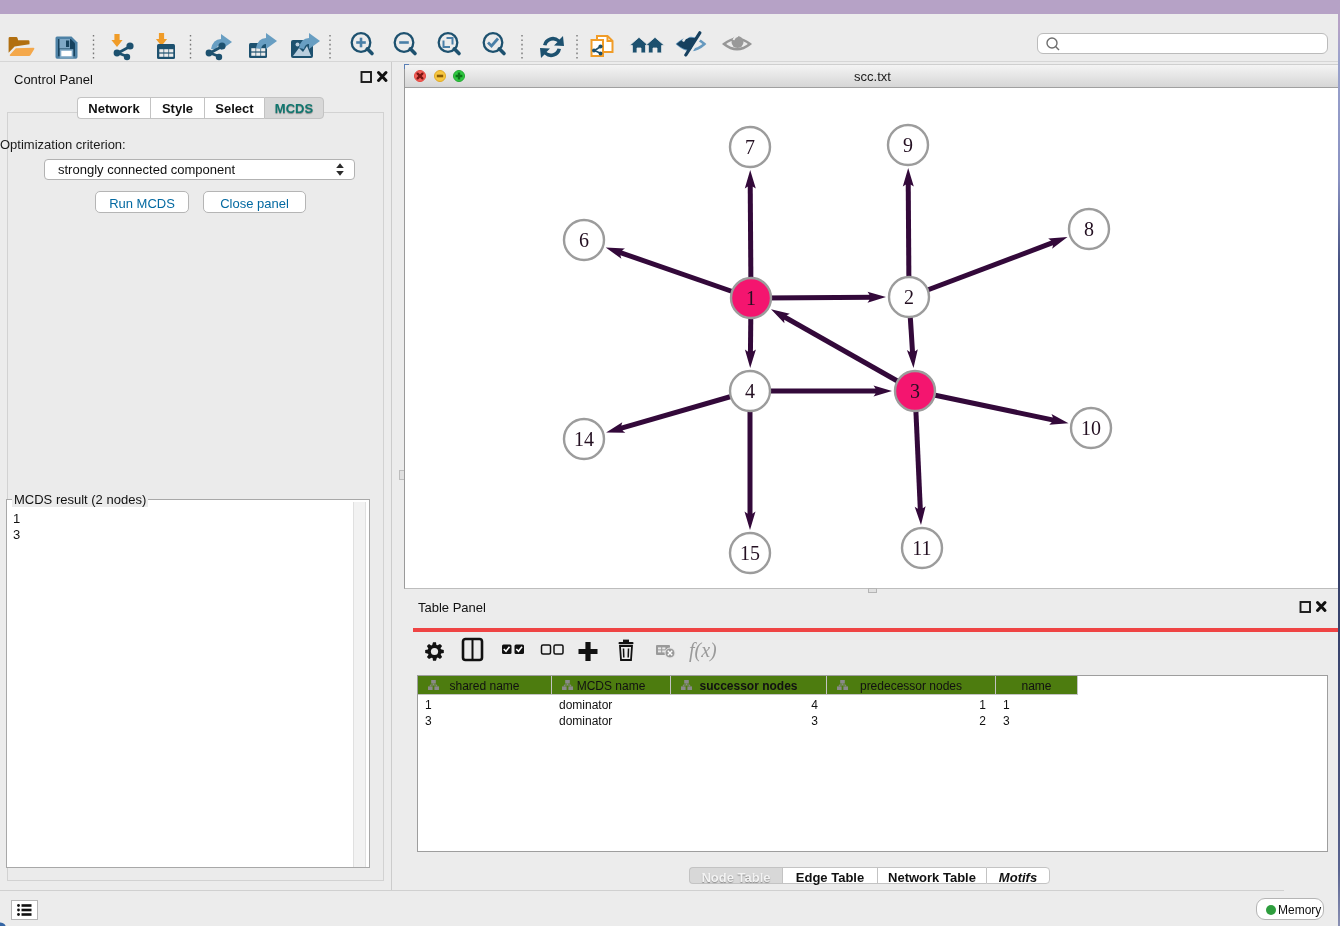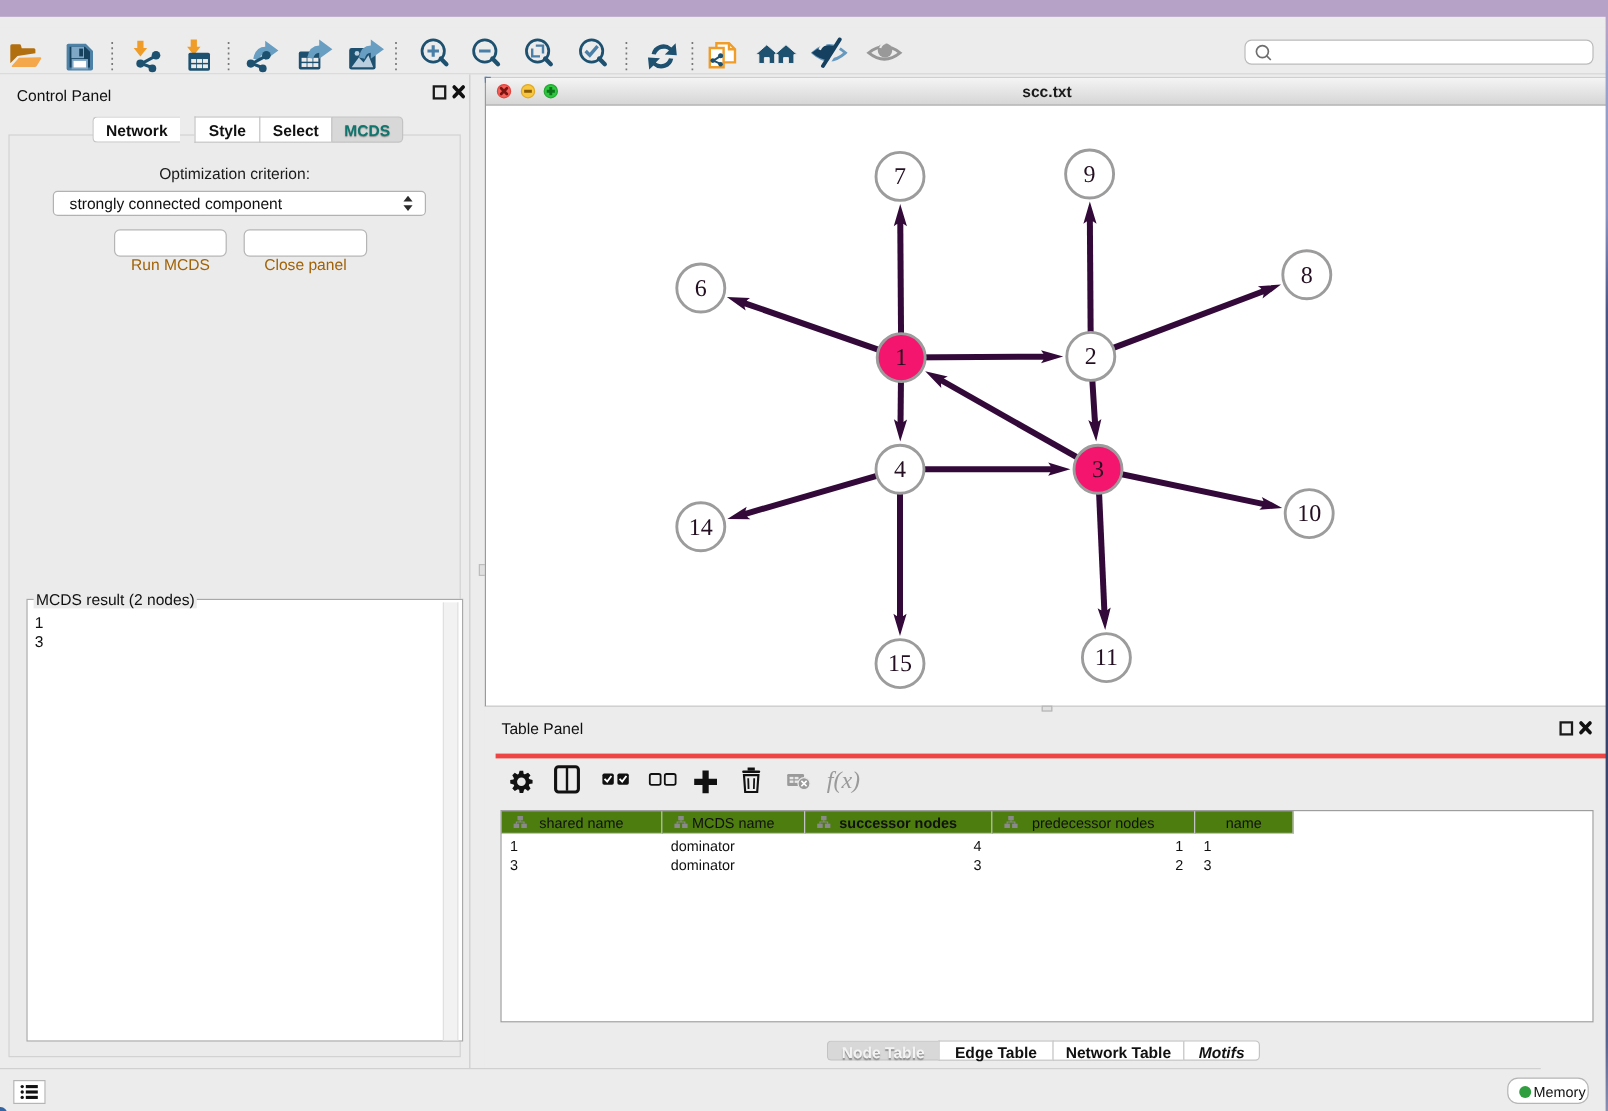--- a/index.html
+++ b/index.html
@@ -31,44 +31,44 @@
 .panel-icons { position:absolute; top:7px; }
 #tp .panel-icons { top:10px; }
 #cp-tabs { position:absolute; left:77px; top:35px; height:22px; display:flex; }
 .tab { height:22px; font-size:13px; font-weight:bold; color:#111; background:#fff;
   border:1px solid #c3c3c3; border-right:none; padding-top:3px; text-align:center; }
 .tab.first { border-radius:4px 0 0 4px; }
 .tab.sel { background:#d8d8d8; color:#0f766e; text-shadow:0 1px 1px #8a8a8a;
   border-radius:0 4px 4px 0; border-right:1px solid #c3c3c3; }
 #cp-pane { position:absolute; left:7px; top:50px; width:377px; height:769px;
   background:#ebebeb; border:1px solid #d2d2d2; }
-#opt-label { position:absolute; left:0; top:75px; width:100%; text-align:center;
+#opt-label { position:absolute; left:0; top:75px; width:100%; text-align:left;
   font-size:13px; color:#1a1a1a; }
 #opt-select { position:absolute; left:44px; top:97px; width:311px; height:21px;
   background:#fff; border:1px solid #b2b2b2; border-radius:4px;
   font-size:13px; color:#111; padding:2px 0 0 13px; }
 .btn { position:absolute; height:22px; background:#fff; border:1px solid #b5b5b5;
-  border-radius:5px; font-size:13px; color:#a16207; text-align:center; padding-top:21px; }
-#fieldset { position:absolute; left:22px; top:437px; width:364px; height:369px;
+  border-radius:5px; font-size:13px; color:#0369a1; text-align:center; padding-top:4px; }
+#fieldset { position:absolute; left:6px; top:437px; width:364px; height:369px;
   background:#fff; border:1px solid #a8a8a8; }
 #fs-legend { position:absolute; left:5px; top:-8px; background:#ebebeb;
   font-size:13px; color:#111; padding:0 2px; }
 #fs-scroll { position:absolute; right:3px; top:2px; width:13px; height:365px;
   background:#f2f2f2; border-left:1px solid #e0e0e0; border-right:1px solid #e0e0e0; }
 #fs-text { position:absolute; left:6px; top:11px; font-size:13px; color:#111; line-height:16px; }
 
 
 #nw { left:404px; top:64px; width:936px; height:525px;
   border-left:1px solid #9a9a9a; border-bottom:1px solid #bdbdbd; border-top:1px solid #cfcfcf;
   background:#fff; }
 #nw-title { position:absolute; left:0; top:0; width:100%; height:23px;
   background:linear-gradient(#f4f4f4,#d6d6d6); border-bottom:1px solid #a0a0a0; }
 #nw-title .tl { position:absolute; top:5px; width:12px; height:12px; border-radius:50%; }
 #nw-name { position:absolute; top:4px; width:100%; text-align:center; font-size:13px;
-  font-weight:bold; color:#1a1a1a; }
+  font-weight:normal; color:#1a1a1a; }
 #graph { position:absolute; left:0; top:25px; }
 
 
 #tp { left:404px; top:589px; width:936px; height:301px; background:#ececec; }
 #tp-title { position:absolute; left:14px; top:11px; font-size:13px; color:#111; }
 #tp-toolbar { position:absolute; left:9px; top:39px; width:927px; height:42px;
   border-top:4px solid #ef4444; }
 #tbl { position:absolute; left:13px; top:86px; width:911px; height:177px;
   background:#fff; border:1px solid #9e9e9e; }
 .th { position:absolute; top:0; height:19px; background:#4d7c0f;
@@ -215,21 +215,21 @@
 
   <div id="cp" class="abs">
     <div id="cp-title">Control Panel</div>
     <svg class="panel-icons" style="left:359px;" width="32" height="16">
       <rect x="2.5" y="3" width="9.5" height="10" fill="none" stroke="#1a1a1a" stroke-width="1.9"></rect>
       <path d="M19.5 3.5 L27 11.5 M27 3.5 L19.5 11.5" stroke="#111" stroke-width="3" stroke-linecap="round"></path>
     </svg>
     <div id="cp-pane"></div>
     <div id="cp-tabs">
       <div class="tab first" style="width:73px;">Network</div>
-      <div class="tab" style="width:54px;margin-left:12px;">Style</div>
+      <div class="tab" style="width:54px;">Style</div>
       <div class="tab" style="width:60px;">Select</div>
       <div class="tab sel" style="width:60px;">MCDS</div>
     </div>
     <div id="opt-label">Optimization criterion:</div>
     <div id="opt-select">strongly connected component<svg width="10" height="15" style="position:absolute;right:9px;top:2px;">
           <path d="M1.2 6 L5 1.2 L8.8 6 Z" fill="#2b2b2b"></path>
           <path d="M1.2 9 L5 13.8 L8.8 9 Z" fill="#2b2b2b"></path>
         </svg></div>
     <div class="btn" style="left:95px; top:129px; width:94px;">Run MCDS</div>
     <div class="btn" style="left:203px; top:129px; width:103px;">Close panel</div>

